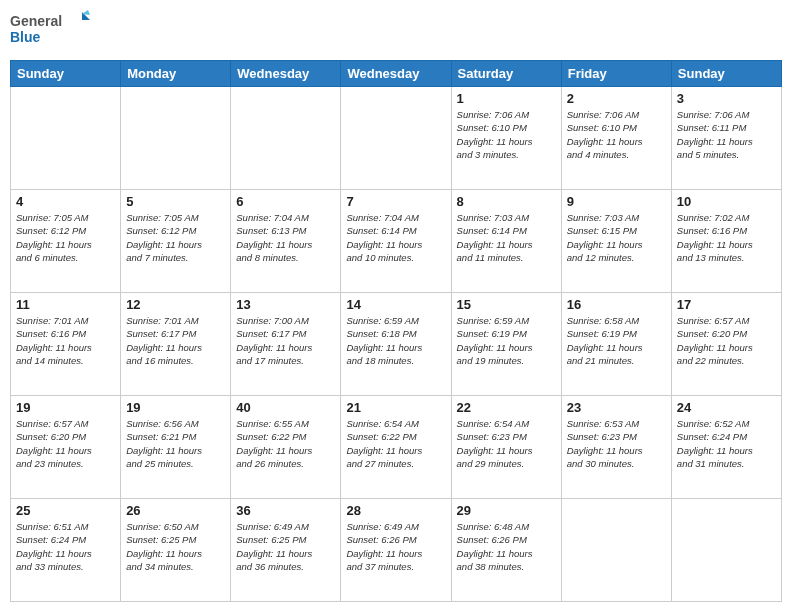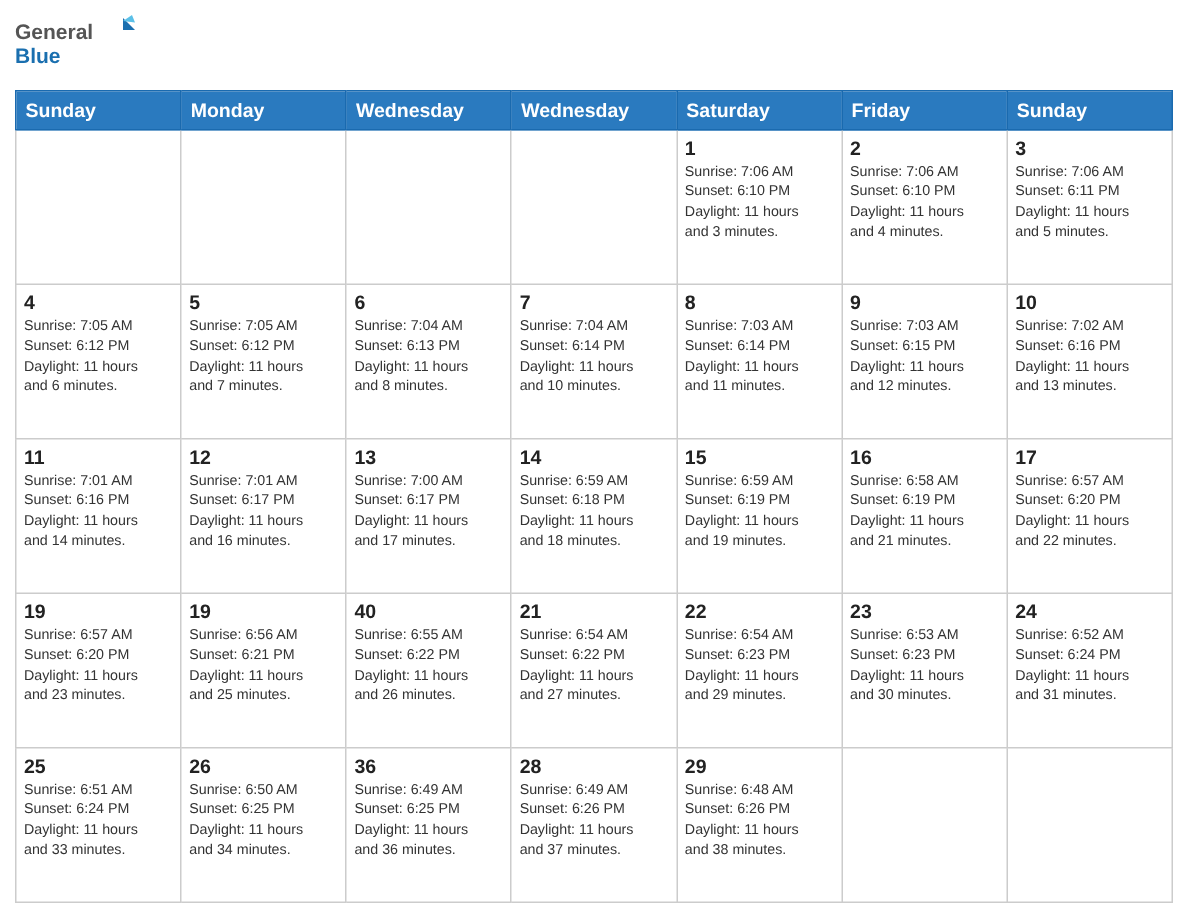--- a/index.html
+++ b/index.html
@@ -71,20 +71,21 @@
     .day-number {
       font-size: 13px;
       font-weight: bold;
       margin-bottom: 2px;
       color: #222;
     }
     .day-info {
       font-size: 9.5px;
       color: #333;
       line-height: 1.4;
+      font-style: italic;
     }
     table {
       width: 100%;
       border-collapse: collapse;
     }
   </style>
 </head>
 <body>
 
 <div class="page">

